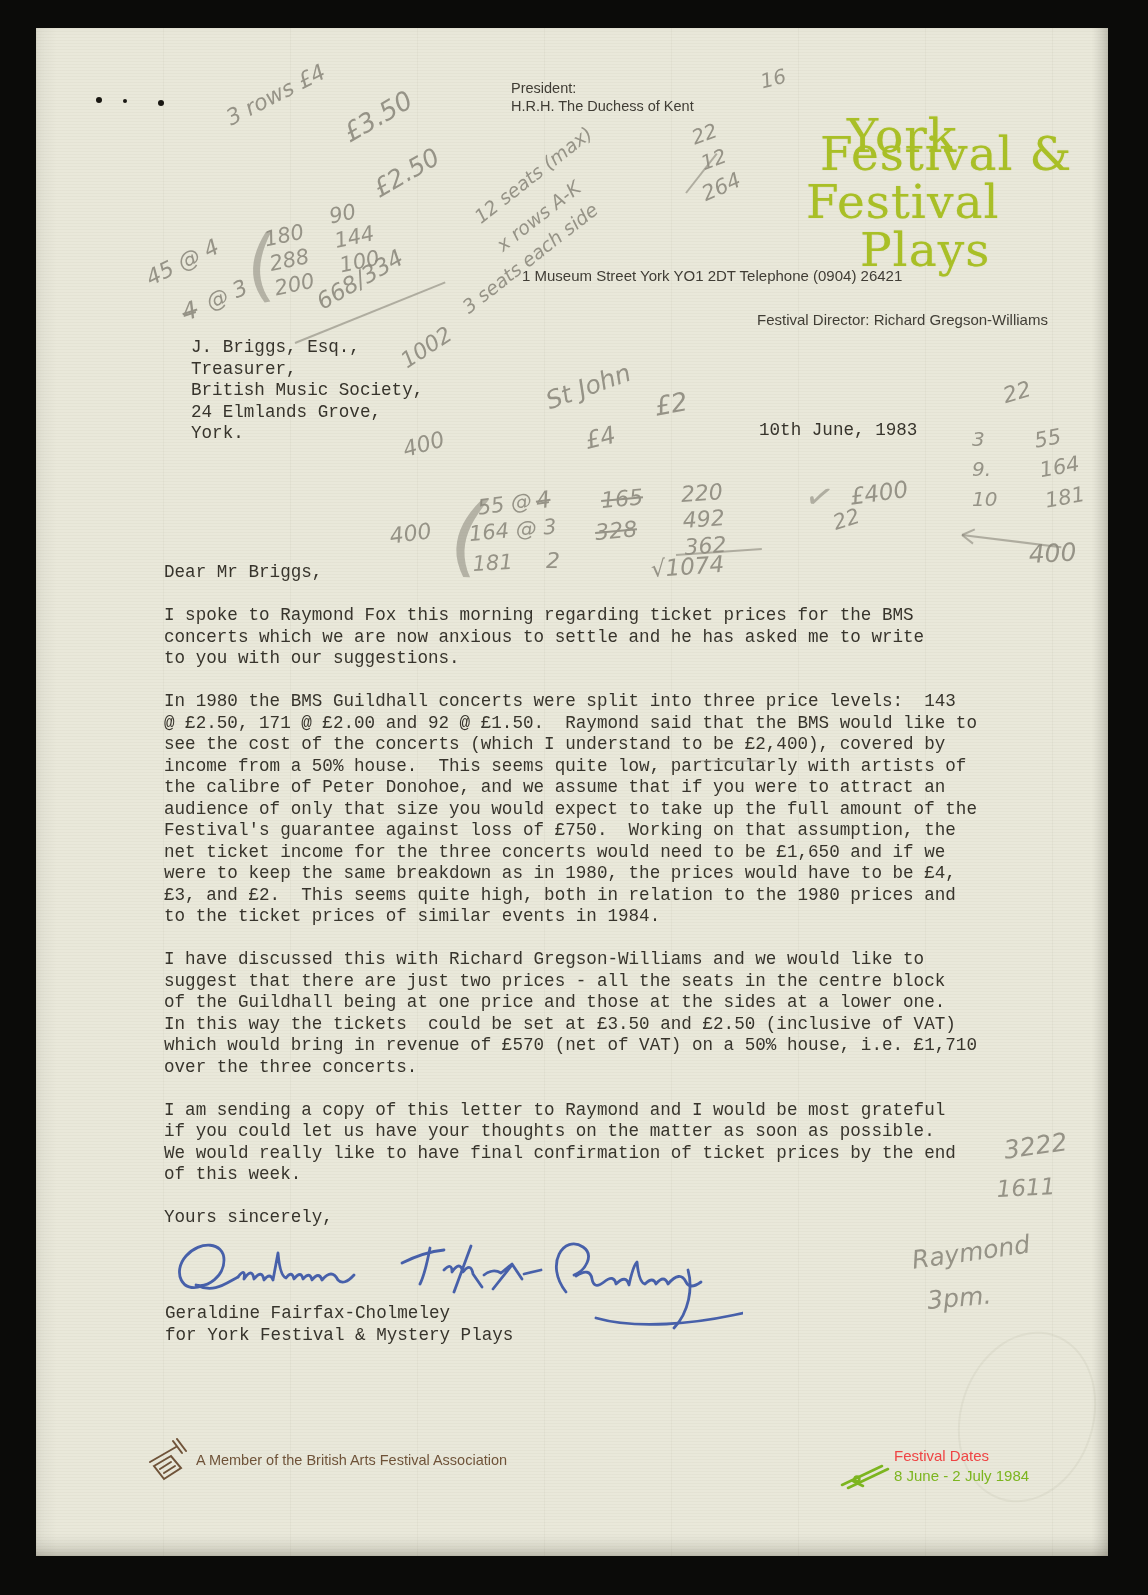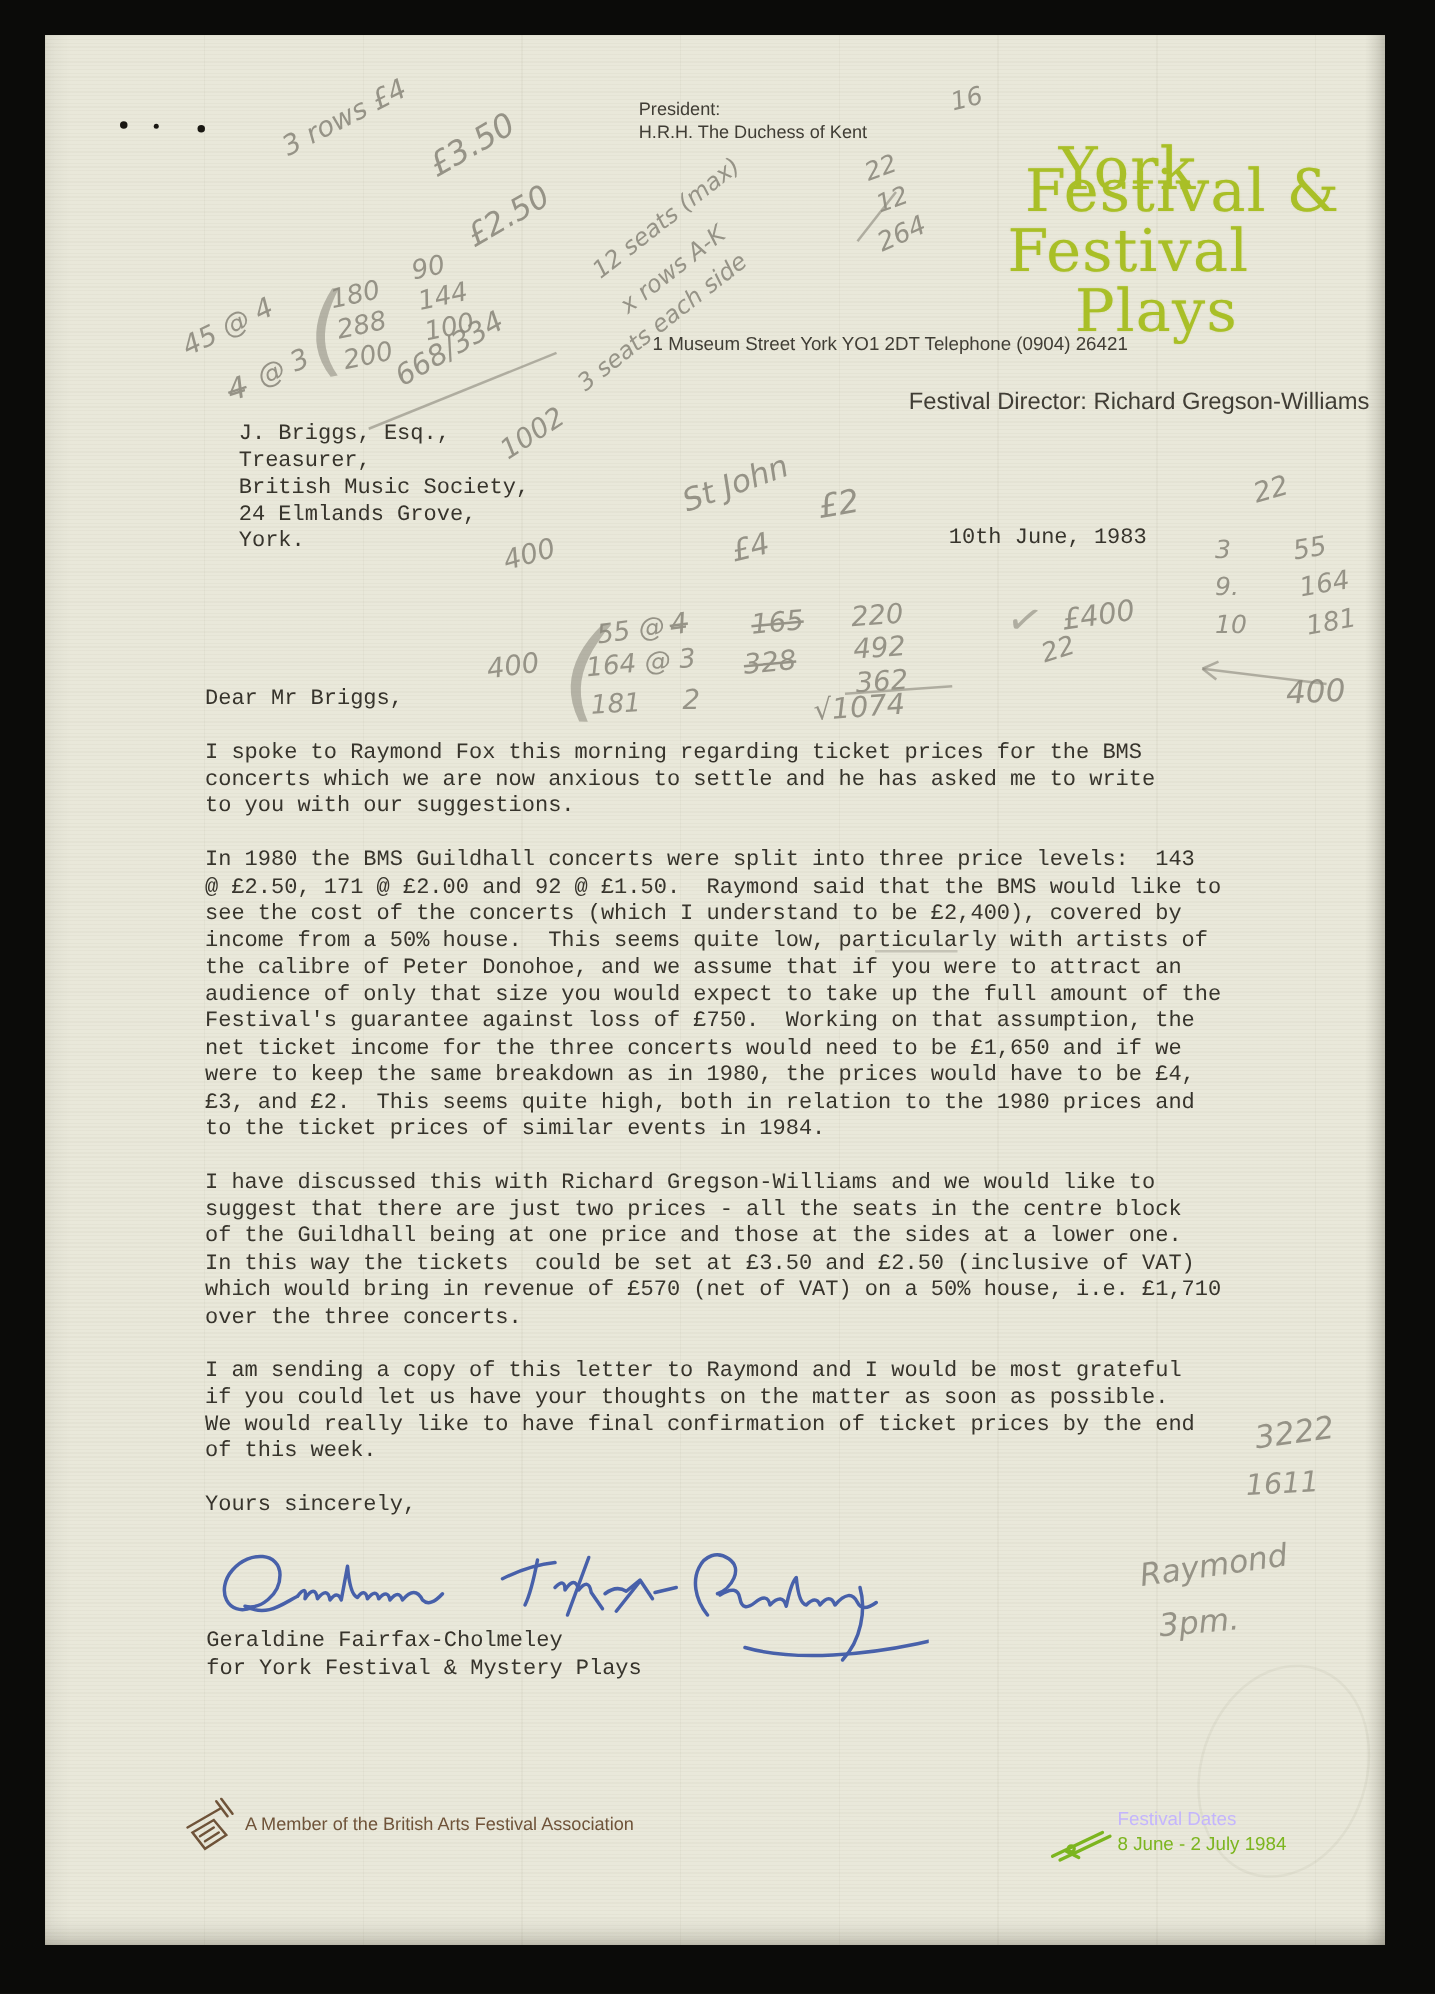--- a/index.html
+++ b/index.html
@@ -10,21 +10,21 @@
     background-image:
       repeating-linear-gradient(0deg, rgba(120,112,84,.045) 0 1px, rgba(0,0,0,0) 1px 3px),
       repeating-linear-gradient(90deg, rgba(110,104,78,.05) 0 1px, rgba(0,0,0,0) 1px 127px),
       linear-gradient(90deg, rgba(0,0,0,.04) 0, rgba(0,0,0,0) 2%),
       linear-gradient(270deg, rgba(0,0,0,.10) 0, rgba(0,0,0,0) 1.5%),
       linear-gradient(0deg, rgba(0,0,0,.08) 0, rgba(0,0,0,0) 1.5%);
     box-shadow: inset -4px -6px 18px -10px rgba(60,52,30,.5);}
   .typed{font-family:"Liberation Mono","DejaVu Sans Mono",monospace;color:#37342c;}
   .print{color:#403d35;}
   .abs{position:absolute;}
-  .letter-body{position:absolute;left:164px;top:549px;width:880px;
+  .letter-body{position:absolute;left:164px;top:562px;width:880px;
     font-family:"Liberation Mono","DejaVu Sans Mono",monospace;
     font-size:17.6px;line-height:21.5px;color:#37342c;}
   .para{white-space:pre-wrap;margin:0 0 21.5px 0;}
   .logo-line{position:absolute;font-family:"DejaVu Serif","Liberation Serif",serif;
     font-size:47px;letter-spacing:1px;color:#a9bf27;line-height:1;
     text-shadow:0 0 1px rgba(169,191,39,.55);}
   .pencil{position:absolute;color:#8b887c;font-family:"DejaVu Sans",sans-serif;
     font-style:italic;white-space:pre-line;transform-origin:left top;opacity:.88;line-height:1.2;}
   .strike{text-decoration:line-through;text-decoration-thickness:2px;}
   .pline{position:absolute;height:2px;background:#918e81;opacity:.65;transform-origin:left center;}
@@ -49,21 +49,21 @@
     <div>President:</div>
     <div>H.R.H. The Duchess of Kent</div>
   </div>
 
   <div class="logo-line" style="left:847px;top:84px;margin-top:28px;">York</div>
   <div class="logo-line" style="left:820px;top:130px;">Festival &amp;</div>
   <div class="logo-line" style="left:806px;top:178px;">Festival</div>
   <div class="logo-line" style="left:860px;top:226px;">Plays</div>
 
   <div class="abs print" style="left:522px;top:267px;font-size:15px;">1 Museum Street York YO1 2DT Telephone (0904) 26421</div>
-  <div class="abs print" style="left:727px;top:311px;font-size:19px;">Festival Director: Richard Gregson-Williams</div>
+  <div class="abs print" style="left:757px;top:311px;font-size:15px;">Festival Director: Richard Gregson-Williams</div>
 
   <div class="abs typed" style="left:165px;top:337px;font-size:17.6px;line-height:21.5px;white-space:pre-wrap;margin-left:26px;">J. Briggs, Esq.,
 Treasurer,
 British Music Society,
 24 Elmlands Grove,
 York.</div>
 
   <div class="abs typed" style="left:759px;top:420px;font-size:17.6px;">10th June, 1983</div>
 
   <div class="letter-body">
@@ -134,21 +134,21 @@
   <div class="abs" style="left:840px;top:1458px;">
     <svg width="50" height="32" viewBox="0 0 50 32">
       <g stroke="#7cb51f" stroke-width="2.6" fill="none" stroke-linecap="round">
         <path d="M2 27 L42 8"></path>
         <path d="M8 30 L48 11"></path>
         <path d="M13 23 L23 28"></path>
         <circle cx="17" cy="21" r="2.4"></circle>
       </g>
     </svg>
   </div>
-  <div class="footer-text" style="left:894px;top:1447px;font-size:15px;font-weight:500;color:#c4b5fd;">Festival Dates</div>
+  <div class="footer-text" style="left:894px;top:1447px;font-size:15px;font-weight:500;color:#ef4444;">Festival Dates</div>
   <div class="footer-text" style="left:894px;top:1467px;font-size:15px;font-weight:500;color:#7cb51f;">8 June - 2 July 1984</div>
 
   <div class="pencil" style="left:222px;top:108px;font-size:22px;transform:rotate(-27deg);">3 rows £4</div>
   <div class="pencil" style="left:338px;top:122px;font-size:26px;transform:rotate(-30deg);">£3.50</div>
   <div class="pencil" style="left:368px;top:178px;font-size:25px;transform:rotate(-30deg);">£2.50</div>
   <div class="pencil" style="left:327px;top:205px;font-size:21px;transform:rotate(-12deg);">90
 144
 100</div>
   <div class="pencil" style="left:262px;top:228px;font-size:21px;transform:rotate(-12deg);">180
 288

